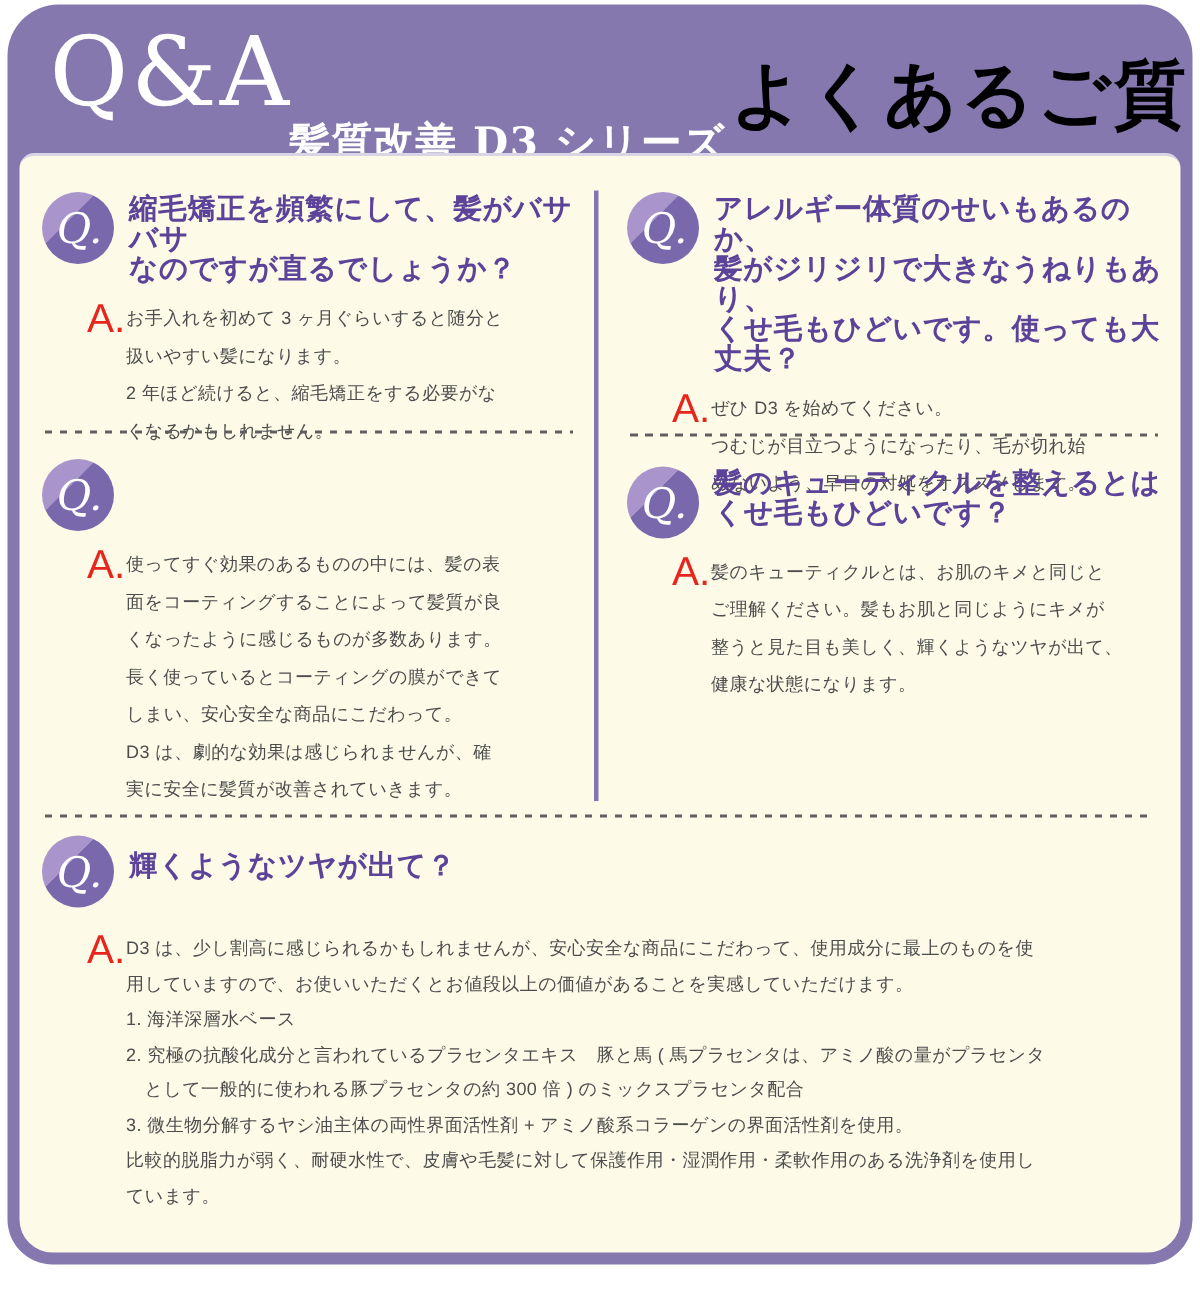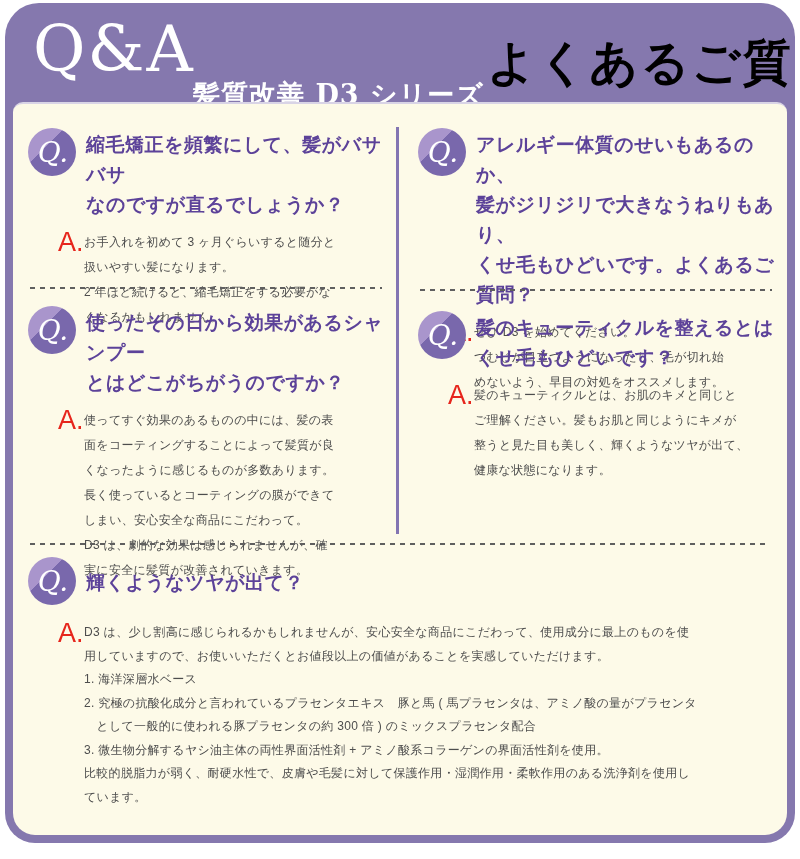--- a/index.html
+++ b/index.html
@@ -29,21 +29,21 @@
   
   .faq{position:absolute;}
   .q-row{display:flex;align-items:flex-start;}
   .q-circle{flex:none;width:48px;height:48px;border-radius:50%;position:relative;
             background:linear-gradient(135deg,#a995cc 0%,#a995cc 38%,#7968ac 38.5%,#7968ac 100%);}
   .q-glyph{position:absolute;left:0;top:0;width:100%;height:100%;
            display:flex;align-items:center;justify-content:center;
            color:#ffffff;font-family:"DejaVu Serif",serif;font-style:italic;
            font-size:28px;padding-left:2px;box-sizing:border-box;}
   .question{margin-left:10px;margin-top:2px;color:#5c4299;font-weight:bold;
-            font-size:19px;line-height:30px;white-space:pre-line;letter-spacing:0.5px;}
+            font-size:19px;line-height:20px;white-space:pre-line;letter-spacing:0.5px;}
   .faq--single .question{margin-top:11px;}
   .a-row{display:flex;align-items:flex-start;margin-top:10px;padding-left:30px;}
   .a-label{flex:none;width:26px;color:#e6251c;font-size:27px;line-height:1.1;
            margin-top:-2px;}
   .answer{color:#4d4d4d;font-size:12px;line-height:25px;white-space:pre-line;
           letter-spacing:0.3px;}
   .faq--bottom .answer{line-height:23.5px;width:702px;}
 
   
   .dash{position:absolute;height:2px;
@@ -82,22 +82,20 @@
     </div>
   </div>
 
   <div class="dash" style="left:30px;top:287px;width:352px;"></div>
 
   <div class="faq" style="left:28px;top:306px;width:362px;">
     <div class="q-row">
       <span class="q-circle">
         <span class="q-glyph">Q.</span>
       </span>
-      <div class="question">使ったその日から効果があるシャンプー
-とはどこがちがうのですか？</div>
     </div>
     <div class="a-row">
       <span class="a-label">A.</span>
       <div class="answer">使ってすぐ効果のあるものの中には、髪の表
 面をコーティングすることによって髪質が良
 くなったように感じるものが多数あります。
 長く使っているとコーティングの膜ができて
 しまい、安心安全な商品にこだわって。
 D3 は、劇的な効果は感じられませんが、確
 実に安全に髪質が改善されていきます。</div>
@@ -106,21 +104,21 @@
 
   <div class="vrule"></div>
 
   <div class="faq" style="left:418px;top:128px;width:366px;">
     <div class="q-row">
       <span class="q-circle">
         <span class="q-glyph">Q.</span>
       </span>
       <div class="question">アレルギー体質のせいもあるのか、
 髪がジリジリで大きなうねりもあり、
-くせ毛もひどいです。よくあるご質問？</div>
+くせ毛もひどいです。使っても大丈夫？</div>
     </div>
     <div class="a-row">
       <span class="a-label">A.</span>
       <div class="answer">ぜひ D3 を始めてください。
 つむじが目立つようになったり、毛が切れ始
 めないよう、早目の対処をオススメします。</div>
     </div>
   </div>
 
   <div class="dash" style="left:420px;top:289px;width:352px;"></div>

